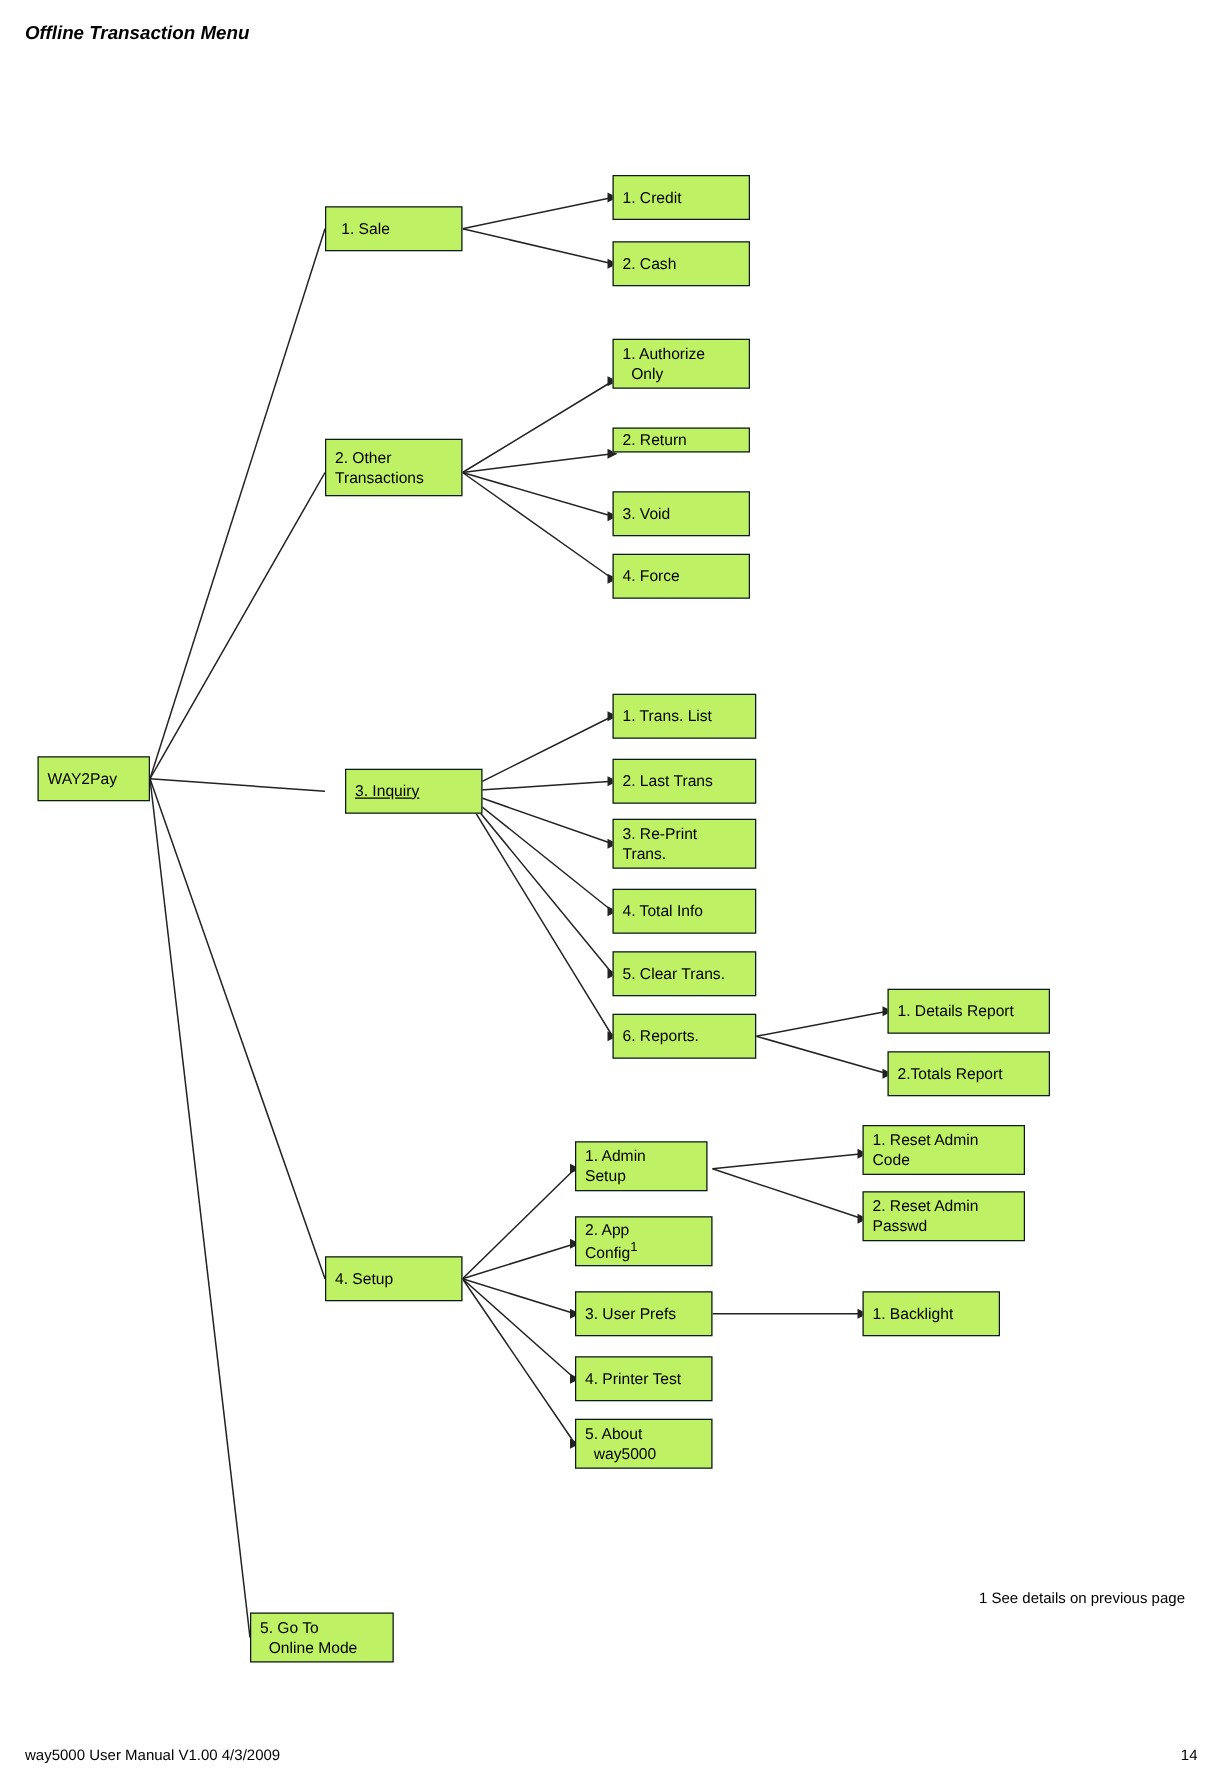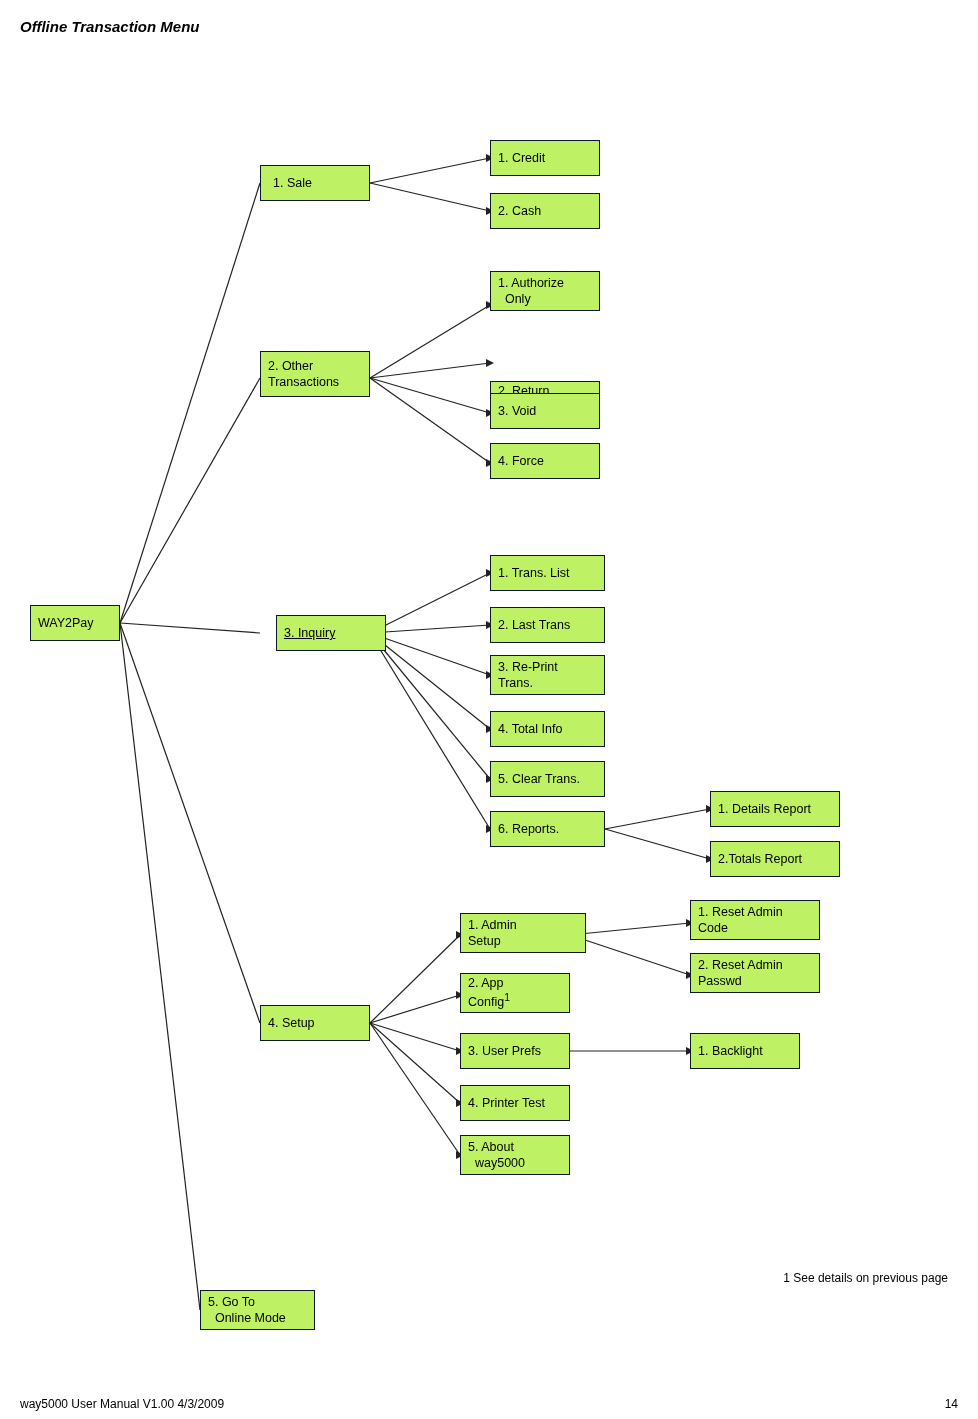--- a/index.html
+++ b/index.html
@@ -161,21 +161,21 @@
   </div>
 
   <div class="box" style="left:260px; top:316px; width:110px; height:46px;">
     <span>2. Other<br>Transactions</span>
   </div>
 
   <div class="box" style="left:490px; top:236px; width:110px; height:40px;">
     <span>1. Authorize<br>&nbsp; Only</span>
   </div>
 
-  <div class="box" style="left:490px; top:307px; width:110px; height:20px;margin-top:39px;">
+  <div class="box" style="left:490px; top:307px; width:110px; height:20px;">
     <span>2. Return</span>
   </div>
 
   <div class="box" style="left:490px; top:358px; width:110px; height:36px;">
     <span>3. Void</span>
   </div>
 
   <div class="box" style="left:490px; top:408px; width:110px; height:36px;">
     <span>4. Force</span>
   </div>
@@ -213,21 +213,21 @@
   </div>
 
   <div class="box" style="left:710px; top:806px; width:130px; height:36px;">
     <span>2.Totals Report</span>
   </div>
 
   <div class="box" style="left:260px; top:970px; width:110px; height:36px;">
     <span>4. Setup</span>
   </div>
 
-  <div class="box" style="left:460px; top:878px; width:126px; height:40px;">
+  <div class="box" style="left:460px; top:878px; width:106px; height:40px;">
     <span>1. Admin<br>Setup</span>
   </div>
 
   <div class="box" style="left:460px; top:938px; width:110px; height:40px;">
     <span>2. App<br>Config<sup>1</sup></span>
   </div>
 
   <div class="box" style="left:460px; top:998px; width:110px; height:36px;">
     <span>3. User Prefs</span>
   </div>

